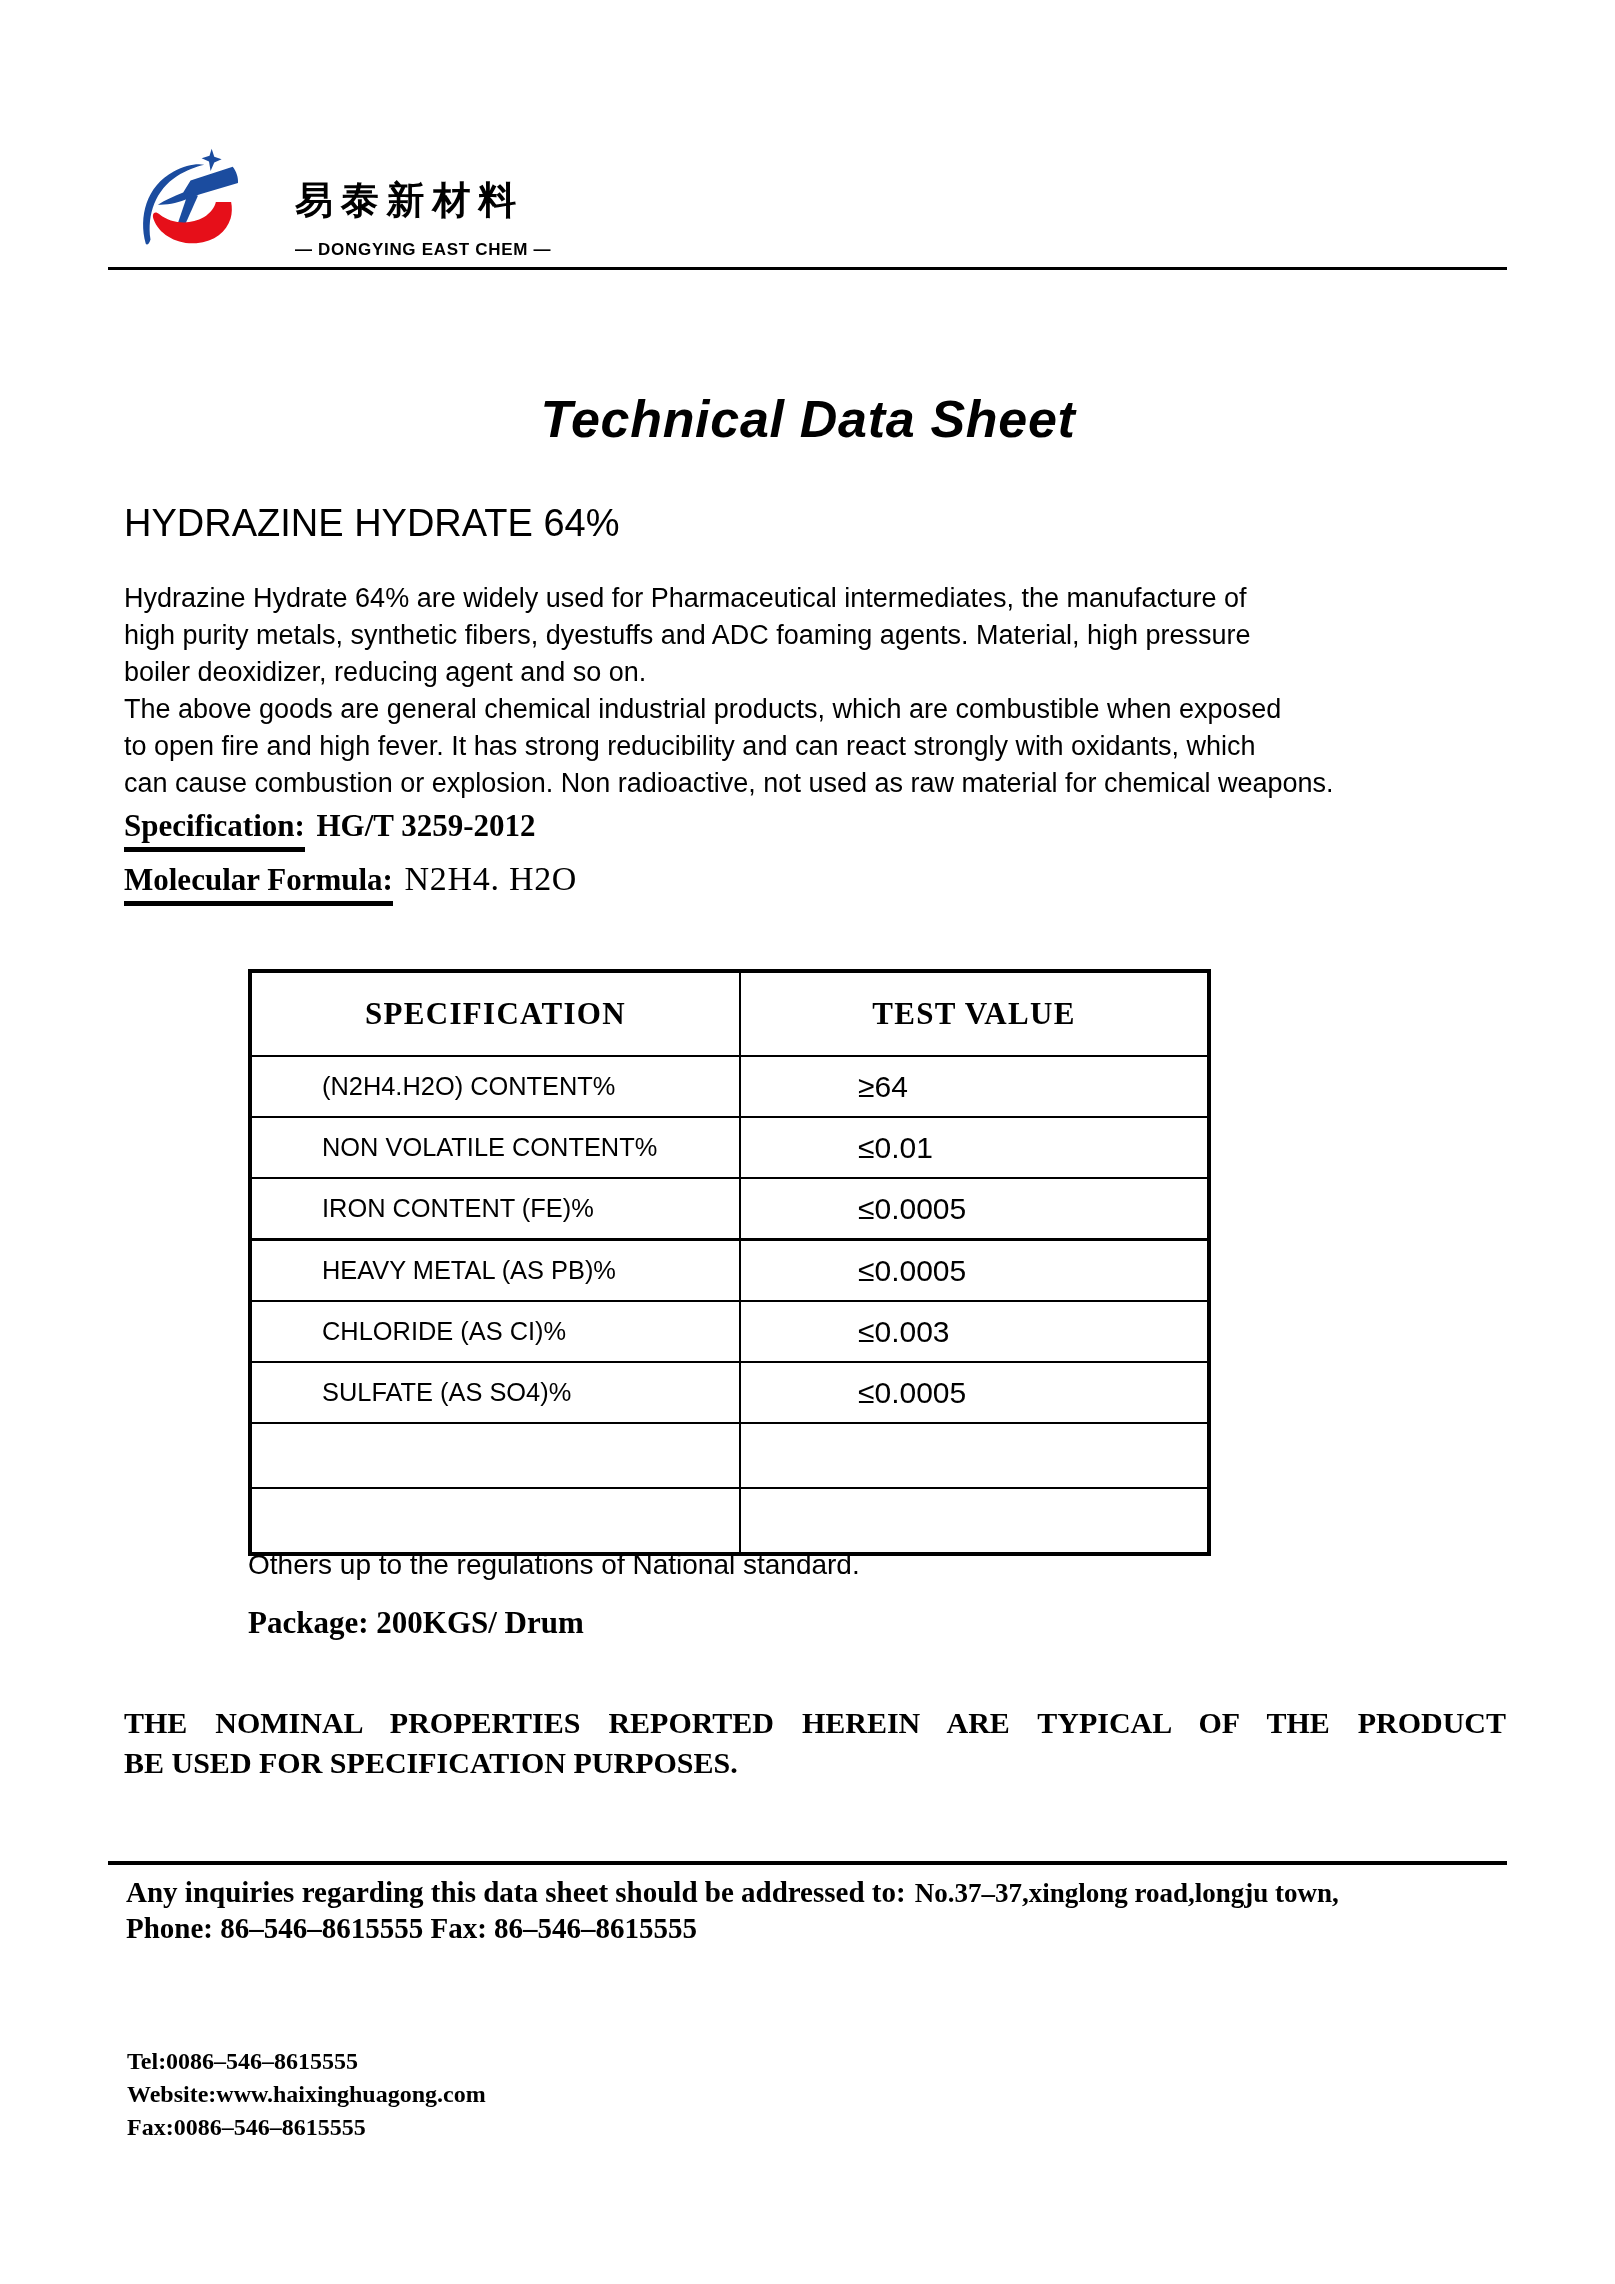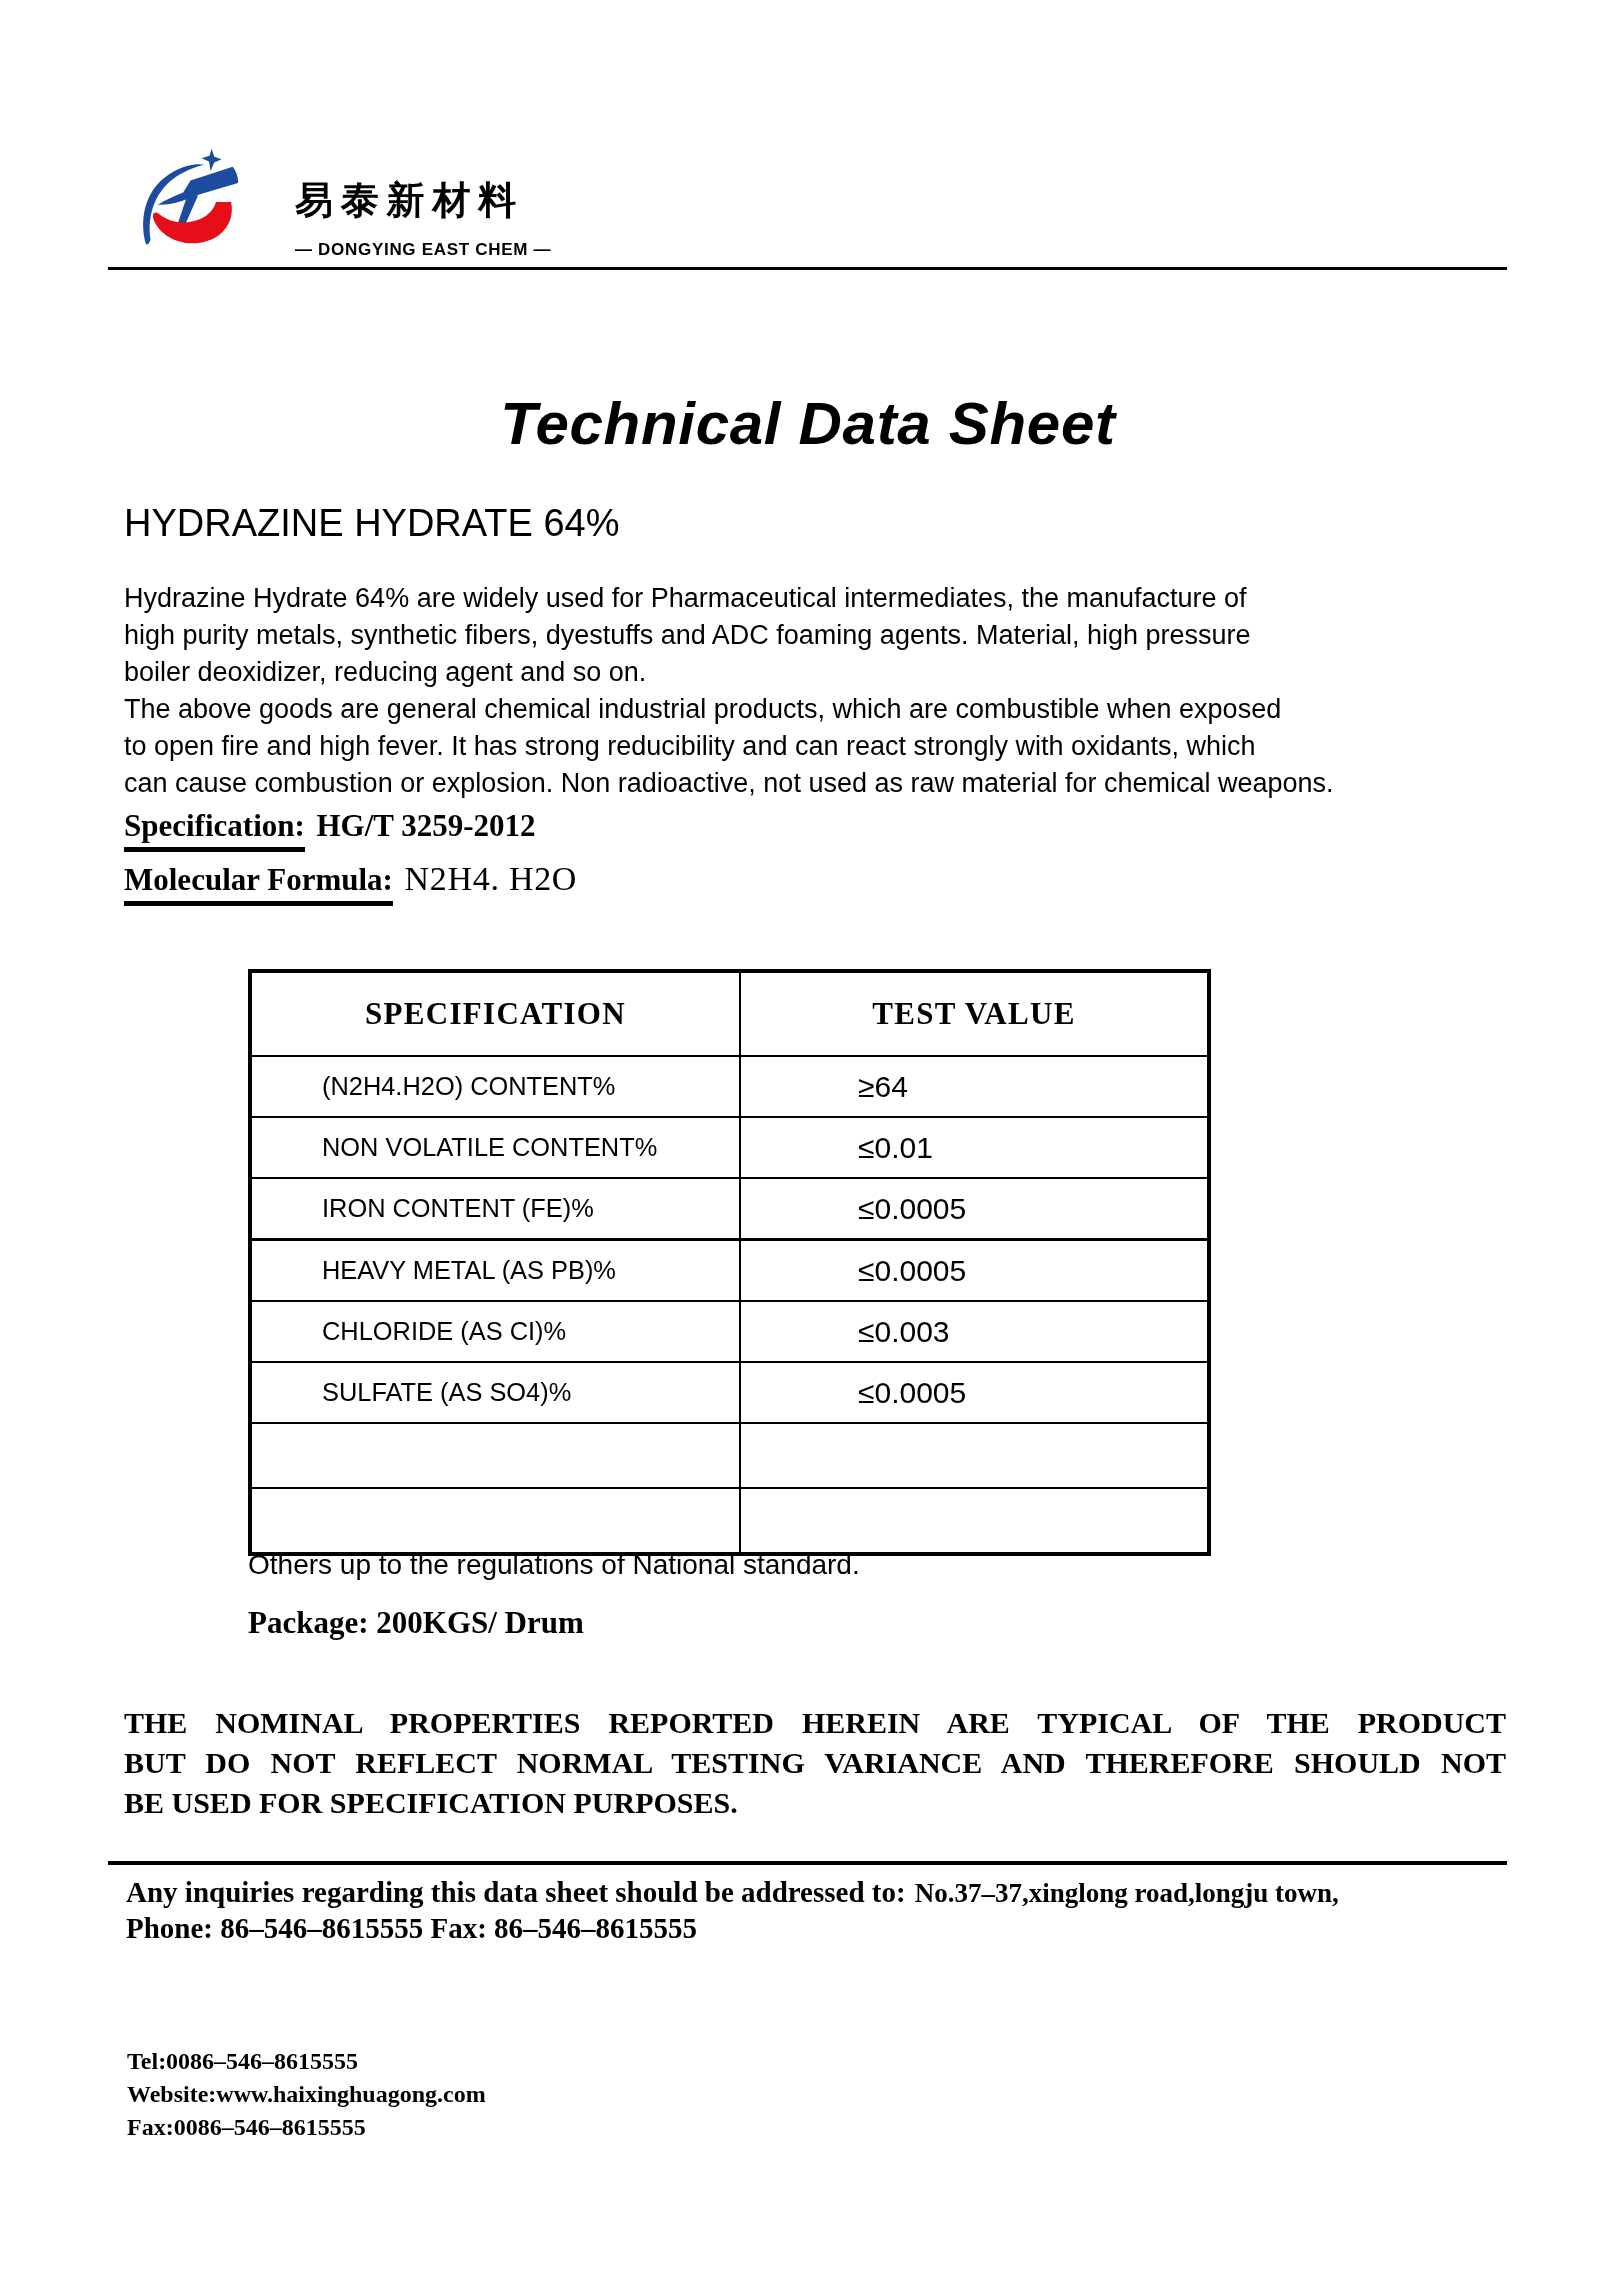--- a/index.html
+++ b/index.html
@@ -25,21 +25,21 @@
     margin-top:21px; font-size:17px; font-weight:bold;
     letter-spacing:0.7px; white-space:nowrap;
   }
 
   .rule-top { position:absolute; left:108px; top:267px; width:1399px; height:3.3px; background:#000; }
 
   
   .doc-title {
     position:absolute; left:0; top:389px; width:1616px;
     text-align:center;
-    font-size:60px; font-weight:bold; font-style:italic; letter-spacing:0.7px;
+    font-size:52px; font-weight:bold; font-style:italic; letter-spacing:0.7px;
   }
   .product-heading {
     position:absolute; left:124px; top:502px;
     font-size:38px; font-weight:400;
   }
 
   
   .intro {
     position:absolute; left:124px; top:580px; width:1480px;
     font-size:27px; line-height:37px; white-space:pre-line;
@@ -205,21 +205,20 @@
     </tr>
   </tbody>
 </table>
 
 <div class="table-note">Others up to the regulations of National standard.</div>
 
 <div class="package-line">Package: 200KGS/ Drum</div>
 
 <div class="nominal">
   <div class="nominal-line justify-full">THE NOMINAL PROPERTIES REPORTED HEREIN ARE TYPICAL OF THE PRODUCT</div>
-  <div class="nominal-line justify-full">BUT DO NOT REFLECT NORMAL TESTING VARIANCE AND THEREFORE SHOULD NOT</div>
   <div class="nominal-line">BE USED FOR SPECIFICATION PURPOSES.</div>
 </div>
 
 <div class="rule-bottom"></div>
 
 <div class="inquiries">
   <div class="inq-line1">
     <span>Any inquiries regarding this data sheet should be addressed to:</span><span class="inq-addr">No.37–37,xinglong road,longju town,</span>
   </div>
   <div class="inq-line3">Phone: 86–546–8615555 Fax: 86–546–8615555</div>

